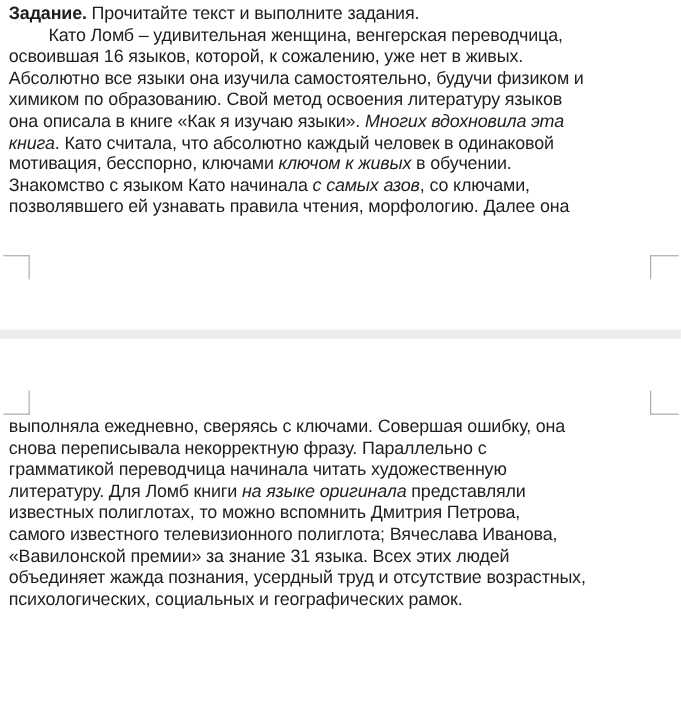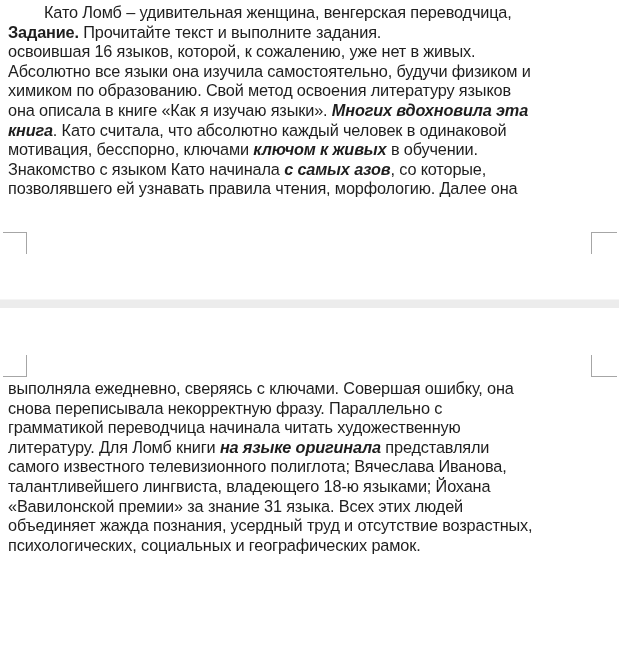--- a/index.html
+++ b/index.html
@@ -17,21 +17,21 @@
     left: 8px;
     right: 2px;
     font-size: 16.3px;
     line-height: 19.6px;
     letter-spacing: -0.15px;
   }
   .text-block .text-line { white-space: nowrap; }
   .text-block .indent { padding-left: 36px; }
   .seg-n { font-weight: 400; font-style: normal; }
   .seg-b { font-weight: 700; font-style: normal; }
-  .seg-bi { font-weight: 700; font-style: italic; }
+  .seg-bi { font-weight: 400; font-style: italic; }
   #block1 { top: 3px; }
   #block2 { top: 379px; }
   .separator {
     position: absolute;
     left: 0; right: 0;
     top: 299px;
     height: 8px;
     background: #ececec;
     border-top: 1px solid #f5f5f5;
   }
@@ -40,45 +40,45 @@
   #mark-tr { left: 591px; top: 232px; border-top: 1px solid #a6a6a6;    border-left: 1px solid #a6a6a6;  width: 25px; }
   #mark-bl { left: 3px;   top: 355px; border-bottom: 1px solid #a6a6a6; border-right: 1px solid #a6a6a6; }
   #mark-br { left: 591px; top: 355px; border-bottom: 1px solid #a6a6a6; border-left: 1px solid #a6a6a6;  width: 25px; }
 </style>
 </head>
 <body>
 
 <div class="page">
 
   <div id="block1" class="text-block">
+      <div class="text-line"><span class="seg-b">Задание.</span><span class="seg-n"> Прочитайте текст и выполните задания.</span></div>
       <div class="text-line indent"><span class="seg-n">Като Ломб – удивительная женщина, венгерская переводчица,</span></div>
-      <div class="text-line"><span class="seg-b">Задание.</span><span class="seg-n"> Прочитайте текст и выполните задания.</span></div>
       <div class="text-line"><span class="seg-n">освоившая 16 языков, которой, к сожалению, уже нет в живых.</span></div>
       <div class="text-line"><span class="seg-n">Абсолютно все языки она изучила самостоятельно, будучи физиком и</span></div>
       <div class="text-line"><span class="seg-n">химиком по образованию. Свой метод освоения литературу языков</span></div>
       <div class="text-line"><span class="seg-n">она описала в книге «Как я изучаю языки». </span><span class="seg-bi">Многих вдохновила эта</span></div>
       <div class="text-line"><span class="seg-bi">книга</span><span class="seg-n">. Като считала, что абсолютно каждый человек в одинаковой</span></div>
       <div class="text-line"><span class="seg-n">мотивация, бесспорно, ключами </span><span class="seg-bi">ключом к живых</span><span class="seg-n"> в обучении.</span></div>
-      <div class="text-line"><span class="seg-n">Знакомство с языком Като начинала </span><span class="seg-bi">с самых азов</span><span class="seg-n">, со которые,</span></div>
+      <div class="text-line"><span class="seg-n">Знакомство с языком Като начинала </span><span class="seg-bi">с самых азов</span><span class="seg-n">, со ключами,</span></div>
       <div class="text-line"><span class="seg-n">позволявшего ей узнавать правила чтения, морфологию. Далее она</span></div>
     </div>
 
   <div id="mark-tl" class="crop-mark"></div>
   <div id="mark-tr" class="crop-mark"></div>
 
   <div class="separator"></div>
 
   <div id="mark-bl" class="crop-mark"></div>
   <div id="mark-br" class="crop-mark"></div>
 
   <div id="block2" class="text-block">
       <div class="text-line"><span class="seg-n">выполняла ежедневно, сверяясь с ключами. Совершая ошибку, она</span></div>
       <div class="text-line"><span class="seg-n">снова переписывала некорректную фразу. Параллельно с</span></div>
       <div class="text-line"><span class="seg-n">грамматикой переводчица начинала читать художественную</span></div>
       <div class="text-line"><span class="seg-n">литературу. Для Ломб книги </span><span class="seg-bi">на языке оригинала</span><span class="seg-n"> представляли</span></div>
+      <div class="text-line"><span class="seg-n">известных полиглотах, то можно вспомнить Дмитрия Петрова,</span></div>
       <div class="text-line"><span class="seg-n">самого известного телевизионного полиглота; Вячеслава Иванова,</span></div>
-      <div class="text-line"><span class="seg-n">талантливейшего лингвиста, владеющего 18-ю языками; Йохана</span></div>
       <div class="text-line"><span class="seg-n">«Вавилонской премии» за знание 31 языка. Всех этих людей</span></div>
       <div class="text-line"><span class="seg-n">объединяет жажда познания, усердный труд и отсутствие возрастных,</span></div>
       <div class="text-line"><span class="seg-n">психологических, социальных и географических рамок.</span></div>
     </div>
 
 </div>
 
 </body></html>

